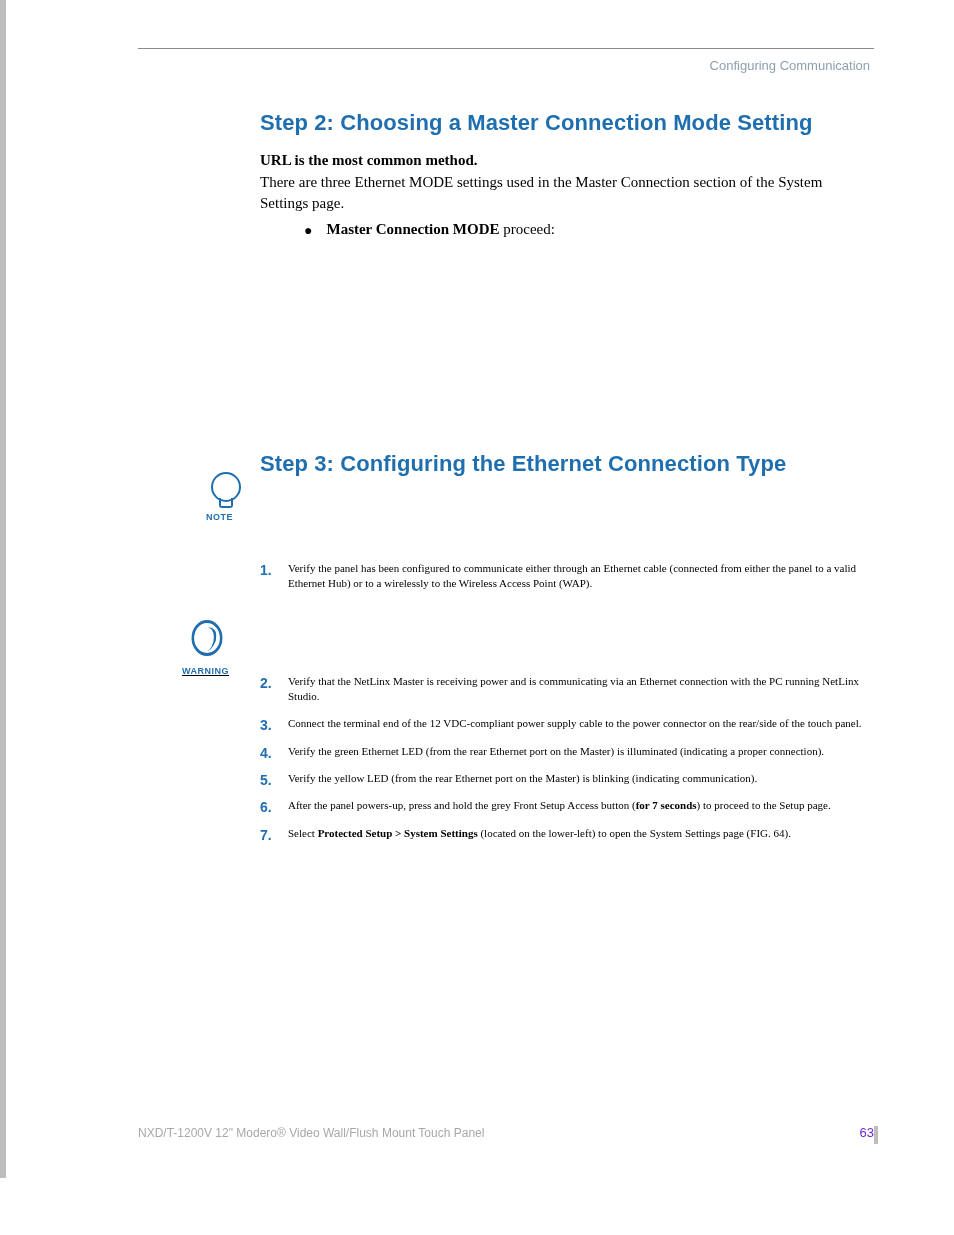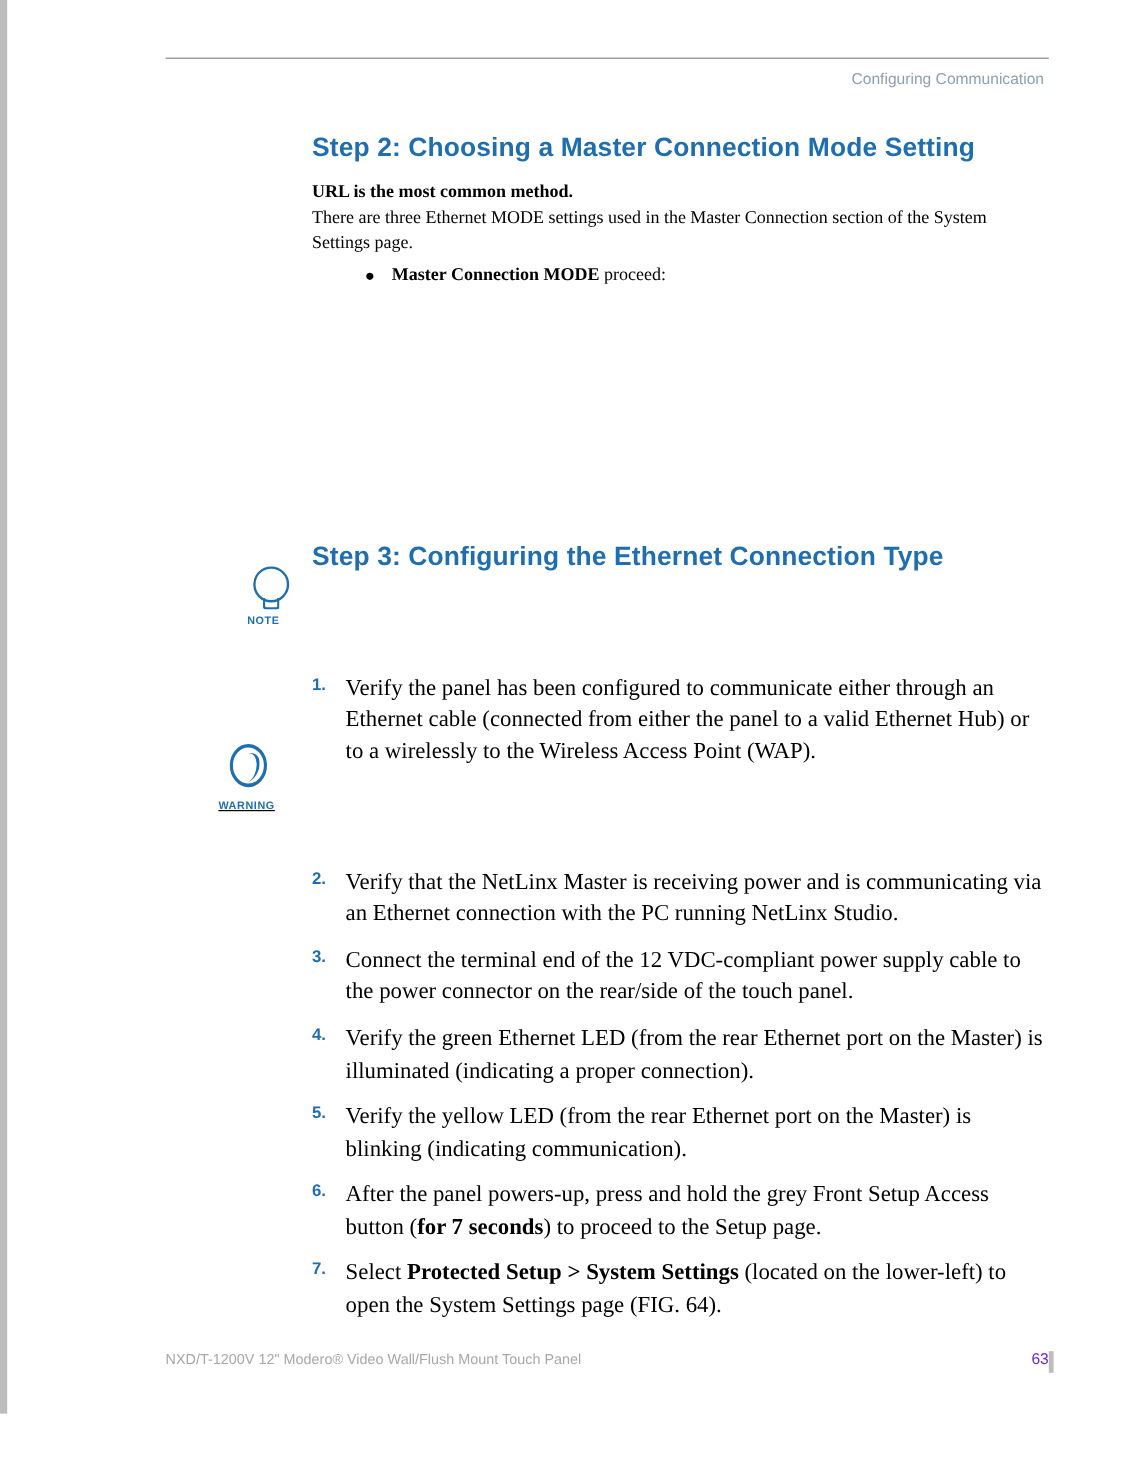--- a/index.html
+++ b/index.html
@@ -52,21 +52,21 @@
   }
   .bullet-dot { font-size: 14px; line-height: 20px; }
   .gap-large { height: 210px; }
   .gap-med { height: 70px; }
   .before-line { font-size: 15px; margin-bottom: 10px; }
   ol.steps { list-style: none; counter-reset: st; }
   ol.steps > li {
     counter-increment: st;
     position: relative;
     padding-left: 28px;
-    font-size: 19px;
+    font-size: 11px;
     line-height: 1.4;
     margin-bottom: 12px;
   }
   ol.steps > li::before {
     content: counter(st) ".";
     position: absolute;
     left: 0;
     top: 0;
     font-family: "Helvetica Neue", Arial, sans-serif;
     font-weight: 700;

